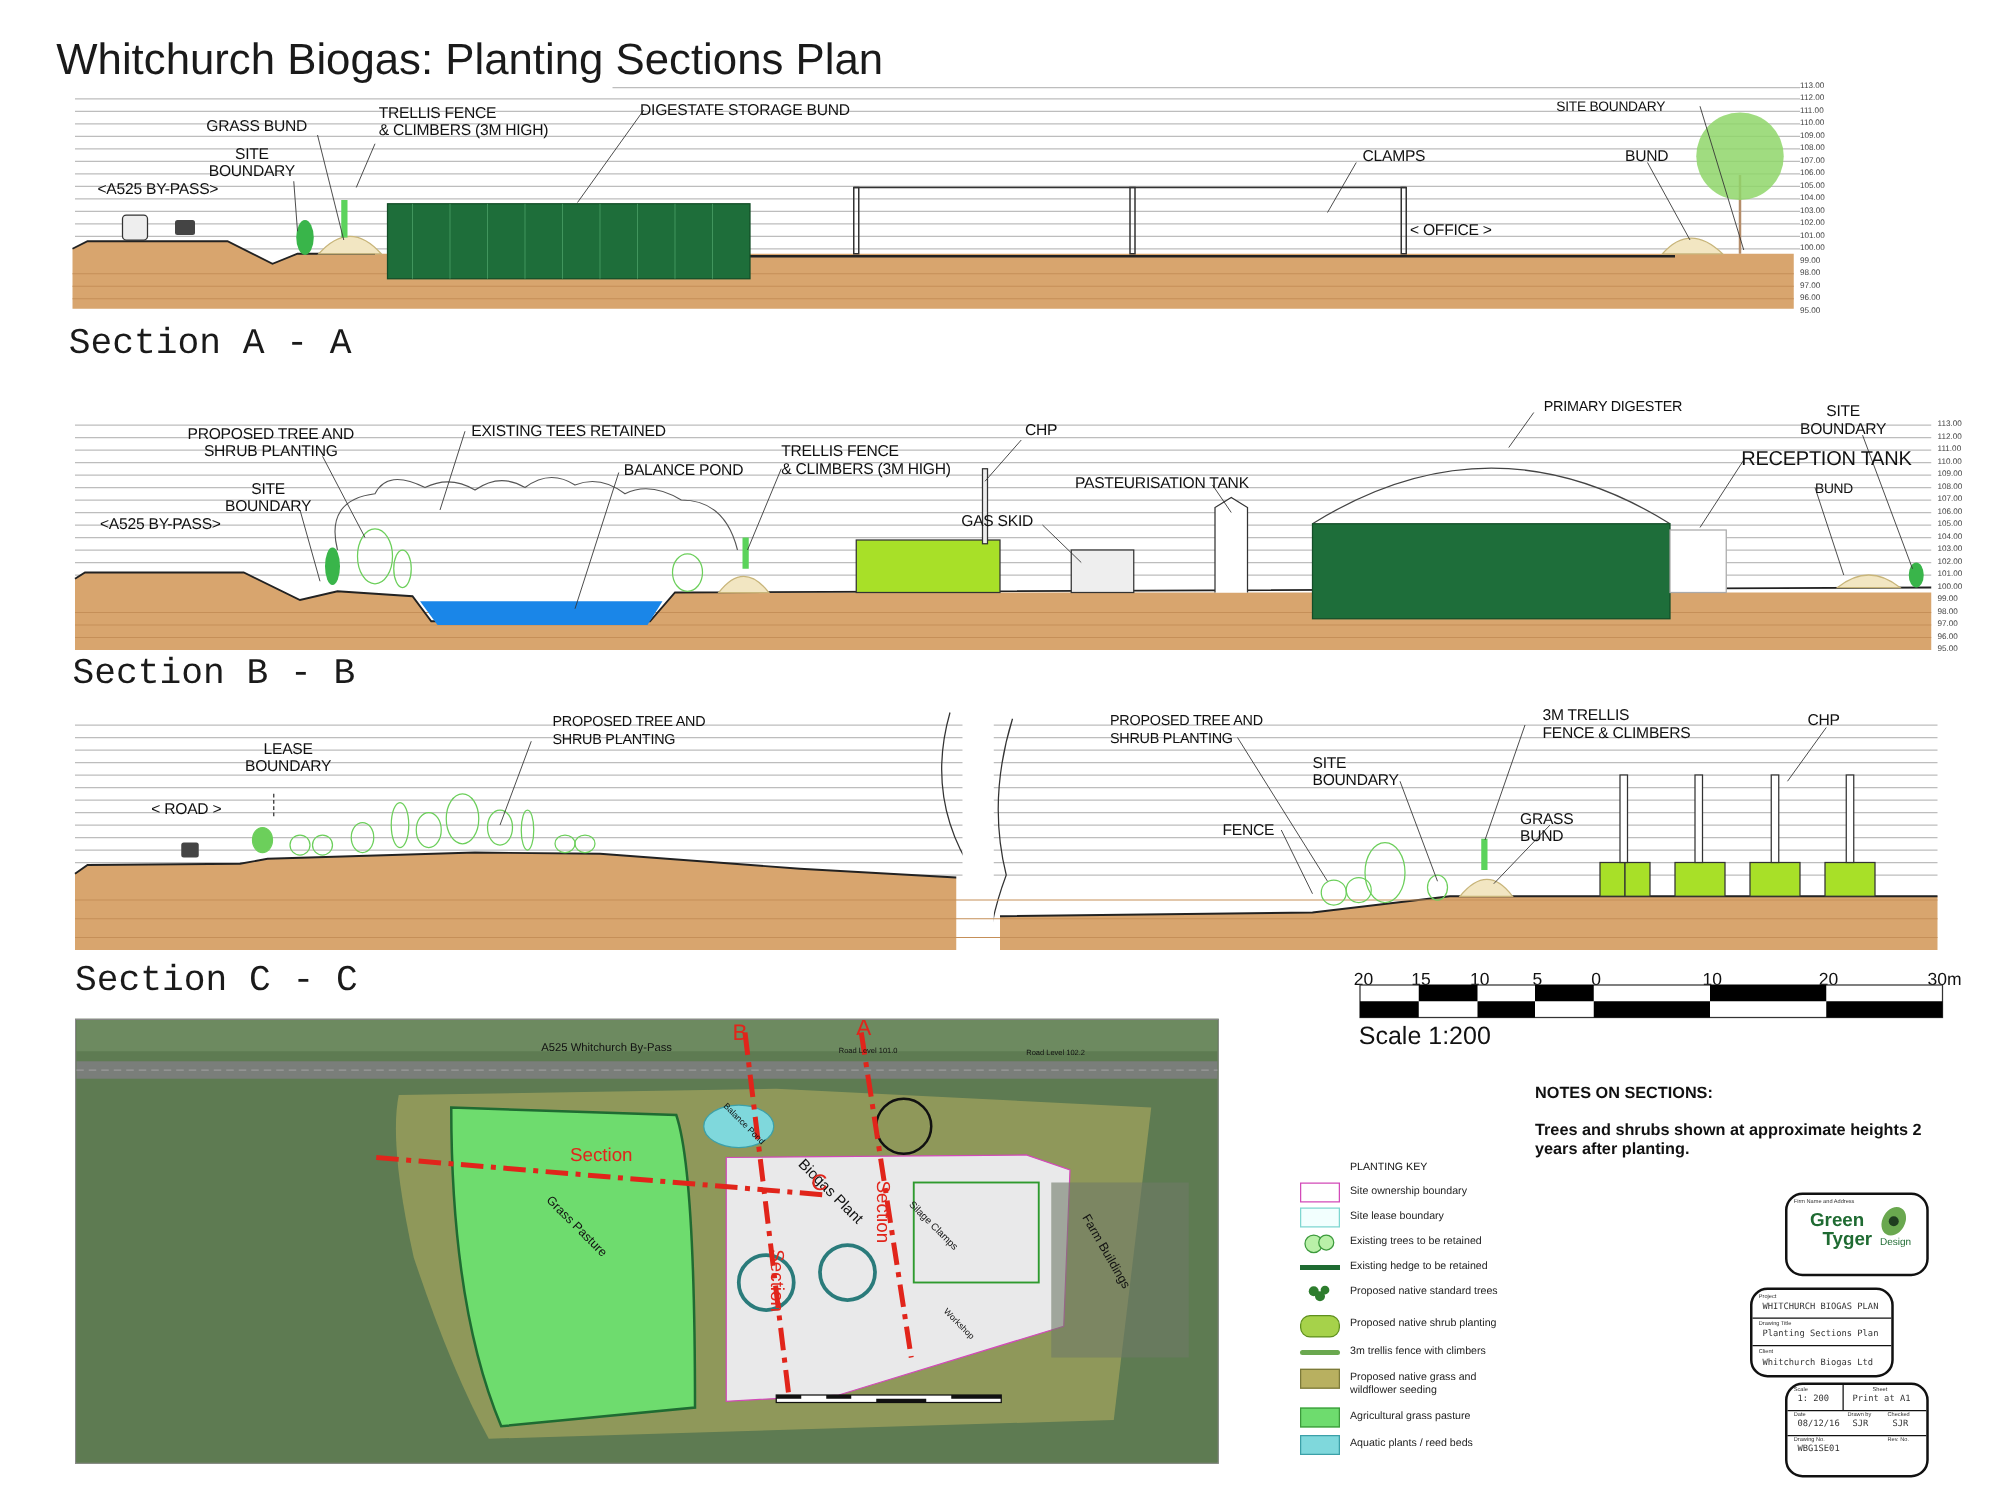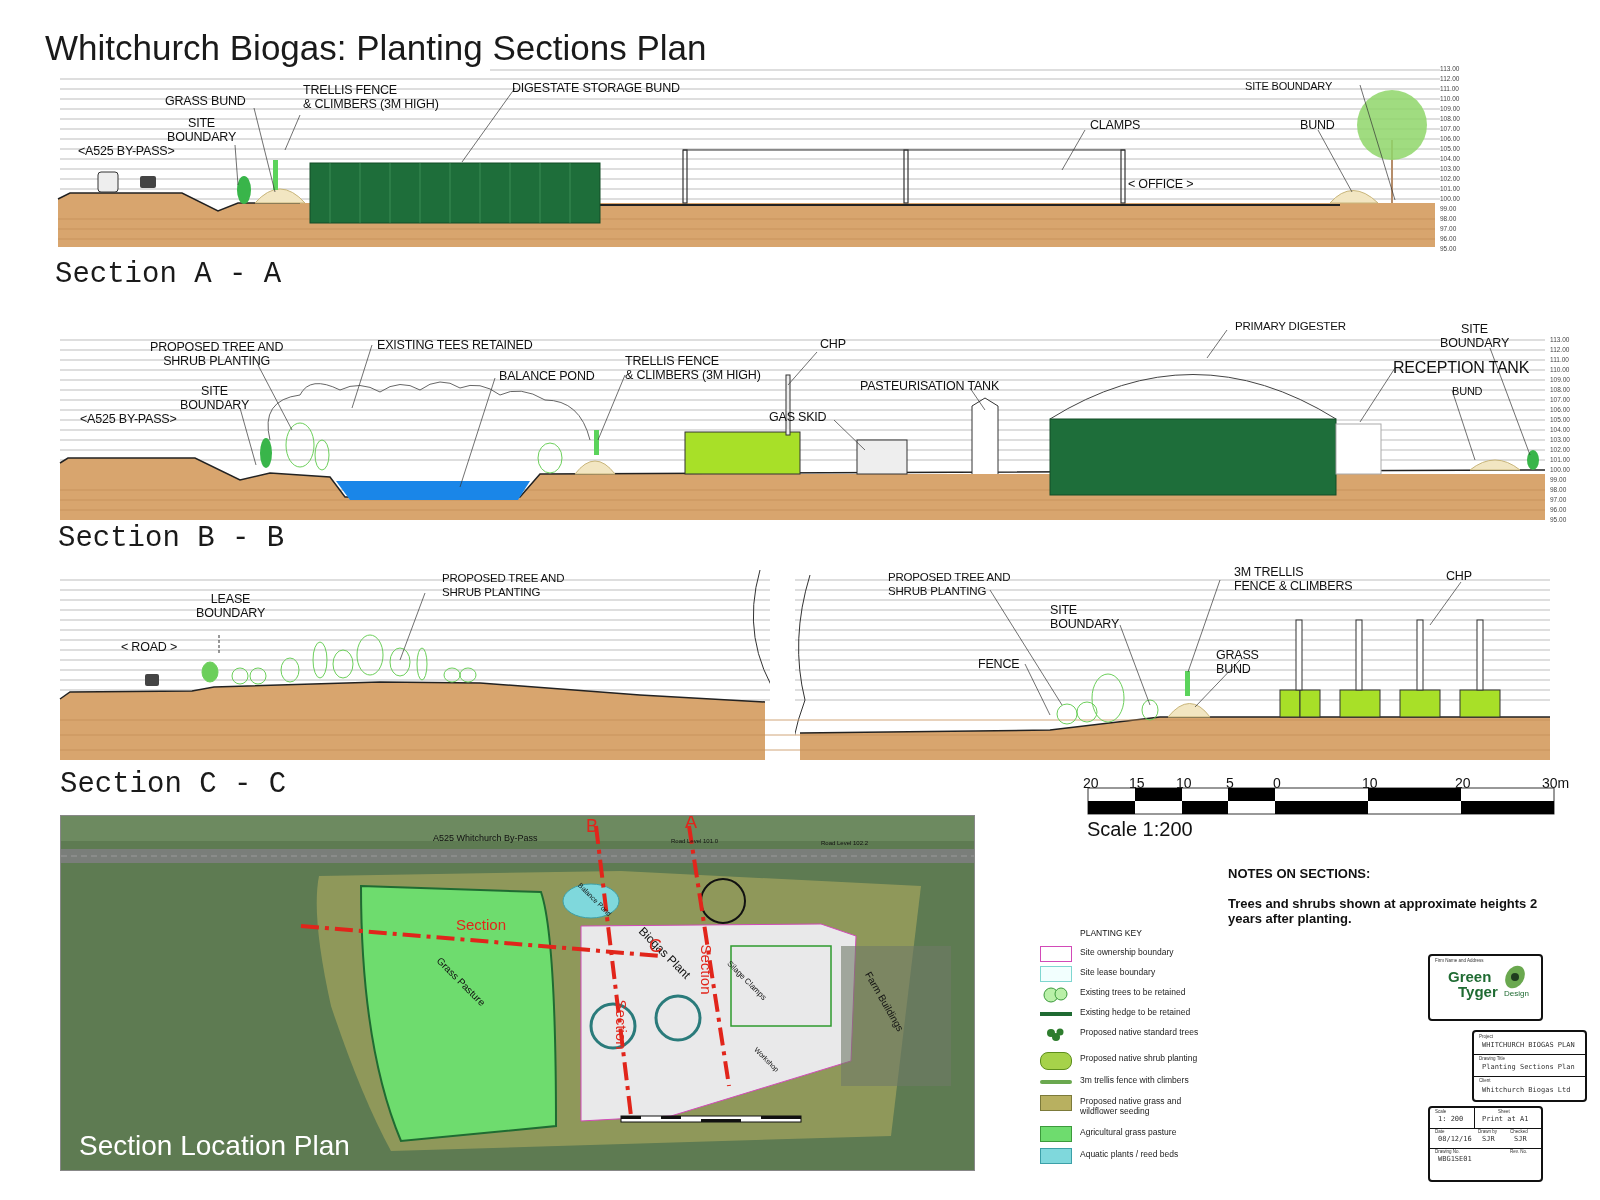--- a/index.html
+++ b/index.html
@@ -12,21 +12,21 @@
   .lbl.c { text-align: center; }
   svg { position: absolute; overflow: visible; }
   .scale-lbl { position: absolute; font-size: 14px; color: #111; }
   .scale-title { left: 1087px; top: 818px; font-size: 20px; }
   .notes-h { left: 1228px; top: 866px; font-size: 13px; font-weight: bold; }
   .notes-b { left: 1228px; top: 896px; font-size: 13px; font-weight: bold; width: 320px; line-height: 15px; }
   .key-title { left: 1080px; top: 928px; font-size: 8.5px; }
   .key-row { position: absolute; left: 1040px; width: 240px; height: 20px; }
   .key-sw { position: absolute; left: 0; top: 2px; width: 32px; height: 16px; }
   .key-txt { position: absolute; left: 40px; top: 3px; font-size: 8.5px; color: #222; line-height: 10px; }
-  .tb-box { position: absolute; border: 2px solid #111; border-radius: 4px; background: #fff; }
+  .tb-box { position: absolute; border: 2px solid #111; border-radius: 14px; background: #fff; }
   .tb-small { position: absolute; font-size: 4.5px; color: #333; }
   .tb-val { position: absolute; font-size: 7px; color: #333; font-family: "DejaVu Sans Mono", monospace; }
   .map { left: 60px; top: 815px; width: 915px; height: 356px; overflow: hidden; background: #5d7a4e; border: 1px solid #888; }
   .map-title { left: 18px; bottom: 8px; font-size: 28px; color: #ffffff; }
   .map-txt { position: absolute; font-size: 9px; color: #111; white-space: nowrap; }
   .map-red { position: absolute; color: #e1251b; font-size: 15px; white-space: nowrap; }
 </style>
 </head>
 <body>
 
@@ -420,21 +420,21 @@
   <div class="tb-box" style="left:1428px;top:954px;width:115px;height:67px">
     <div class="tb-small" style="left:5px;top:2px">Firm Name and Address</div>
     <div class="abs" style="left:18px;top:12px;font-size:15px;font-weight:bold;color:#1f6b32">Green</div>
     <div class="abs" style="left:28px;top:27px;font-size:15px;font-weight:bold;color:#1f6b32">Tyger</div>
     <div class="abs" style="left:74px;top:33px;font-size:8px;color:#1f6b32">Design</div>
     <svg class="abs" style="left:72px;top:8px" width="26" height="26">
         <ellipse cx="13" cy="13" rx="9" ry="12" transform="rotate(30 13 13)" fill="#6aa84f"></ellipse>
         <circle cx="13" cy="13" r="4" fill="#1f3d1f"></circle>
       </svg>
   </div>
-  <div class="tb-box" style="left:1472px;top:1030px;width:115px;height:72px">
+  <div class="tb-box" style="left:1400px;top:1030px;width:115px;height:72px">
     <div class="tb-small" style="left:5px;top:2px">Project</div>
     <div class="tb-val" style="left:8px;top:9px">WHITCHURCH BIOGAS PLAN</div>
     <div class="abs" style="left:0;top:22px;width:111px;border-top:1px solid #111"></div>
     <div class="tb-small" style="left:5px;top:24px">Drawing Title</div>
     <div class="tb-val" style="left:8px;top:31px">Planting Sections Plan</div>
     <div class="abs" style="left:0;top:44px;width:111px;border-top:1px solid #111"></div>
     <div class="tb-small" style="left:5px;top:46px">Client</div>
     <div class="tb-val" style="left:8px;top:54px">Whitchurch Biogas Ltd</div>
   </div>
   <div class="tb-box" style="left:1428px;top:1106px;width:115px;height:76px">
@@ -501,14 +501,13 @@
   <div class="map-txt" style="left:570px;top:130px;transform:rotate(45deg);font-size:12px">Biogas Plant</div>
   <div class="map-txt" style="left:660px;top:160px;transform:rotate(45deg);font-size:8px">Silage Clamps</div>
   <div class="map-txt" style="left:790px;top:180px;transform:rotate(60deg);font-size:10px">Farm Buildings</div>
   <div class="map-txt" style="left:512px;top:80px;transform:rotate(45deg);font-size:7px">Balance Pond</div>
   <div class="map-txt" style="left:690px;top:240px;transform:rotate(45deg);font-size:7px">Workshop</div>
   <div class="map-red" style="left:620px;top:145px;transform:rotate(90deg)">Section</div>
   <div class="map-red" style="left:535px;top:200px;transform:rotate(90deg)">Section</div>
   <div class="map-red" style="left:525px;top:0px;font-size:18px">B</div>
   <div class="map-red" style="left:624px;top:-4px;font-size:18px">A</div>
   <div class="map-red" style="left:588px;top:120px;font-size:18px">C</div>
-  <div class="abs map-title">Section Location Plan</div>
 </div>
 
 </body></html>

